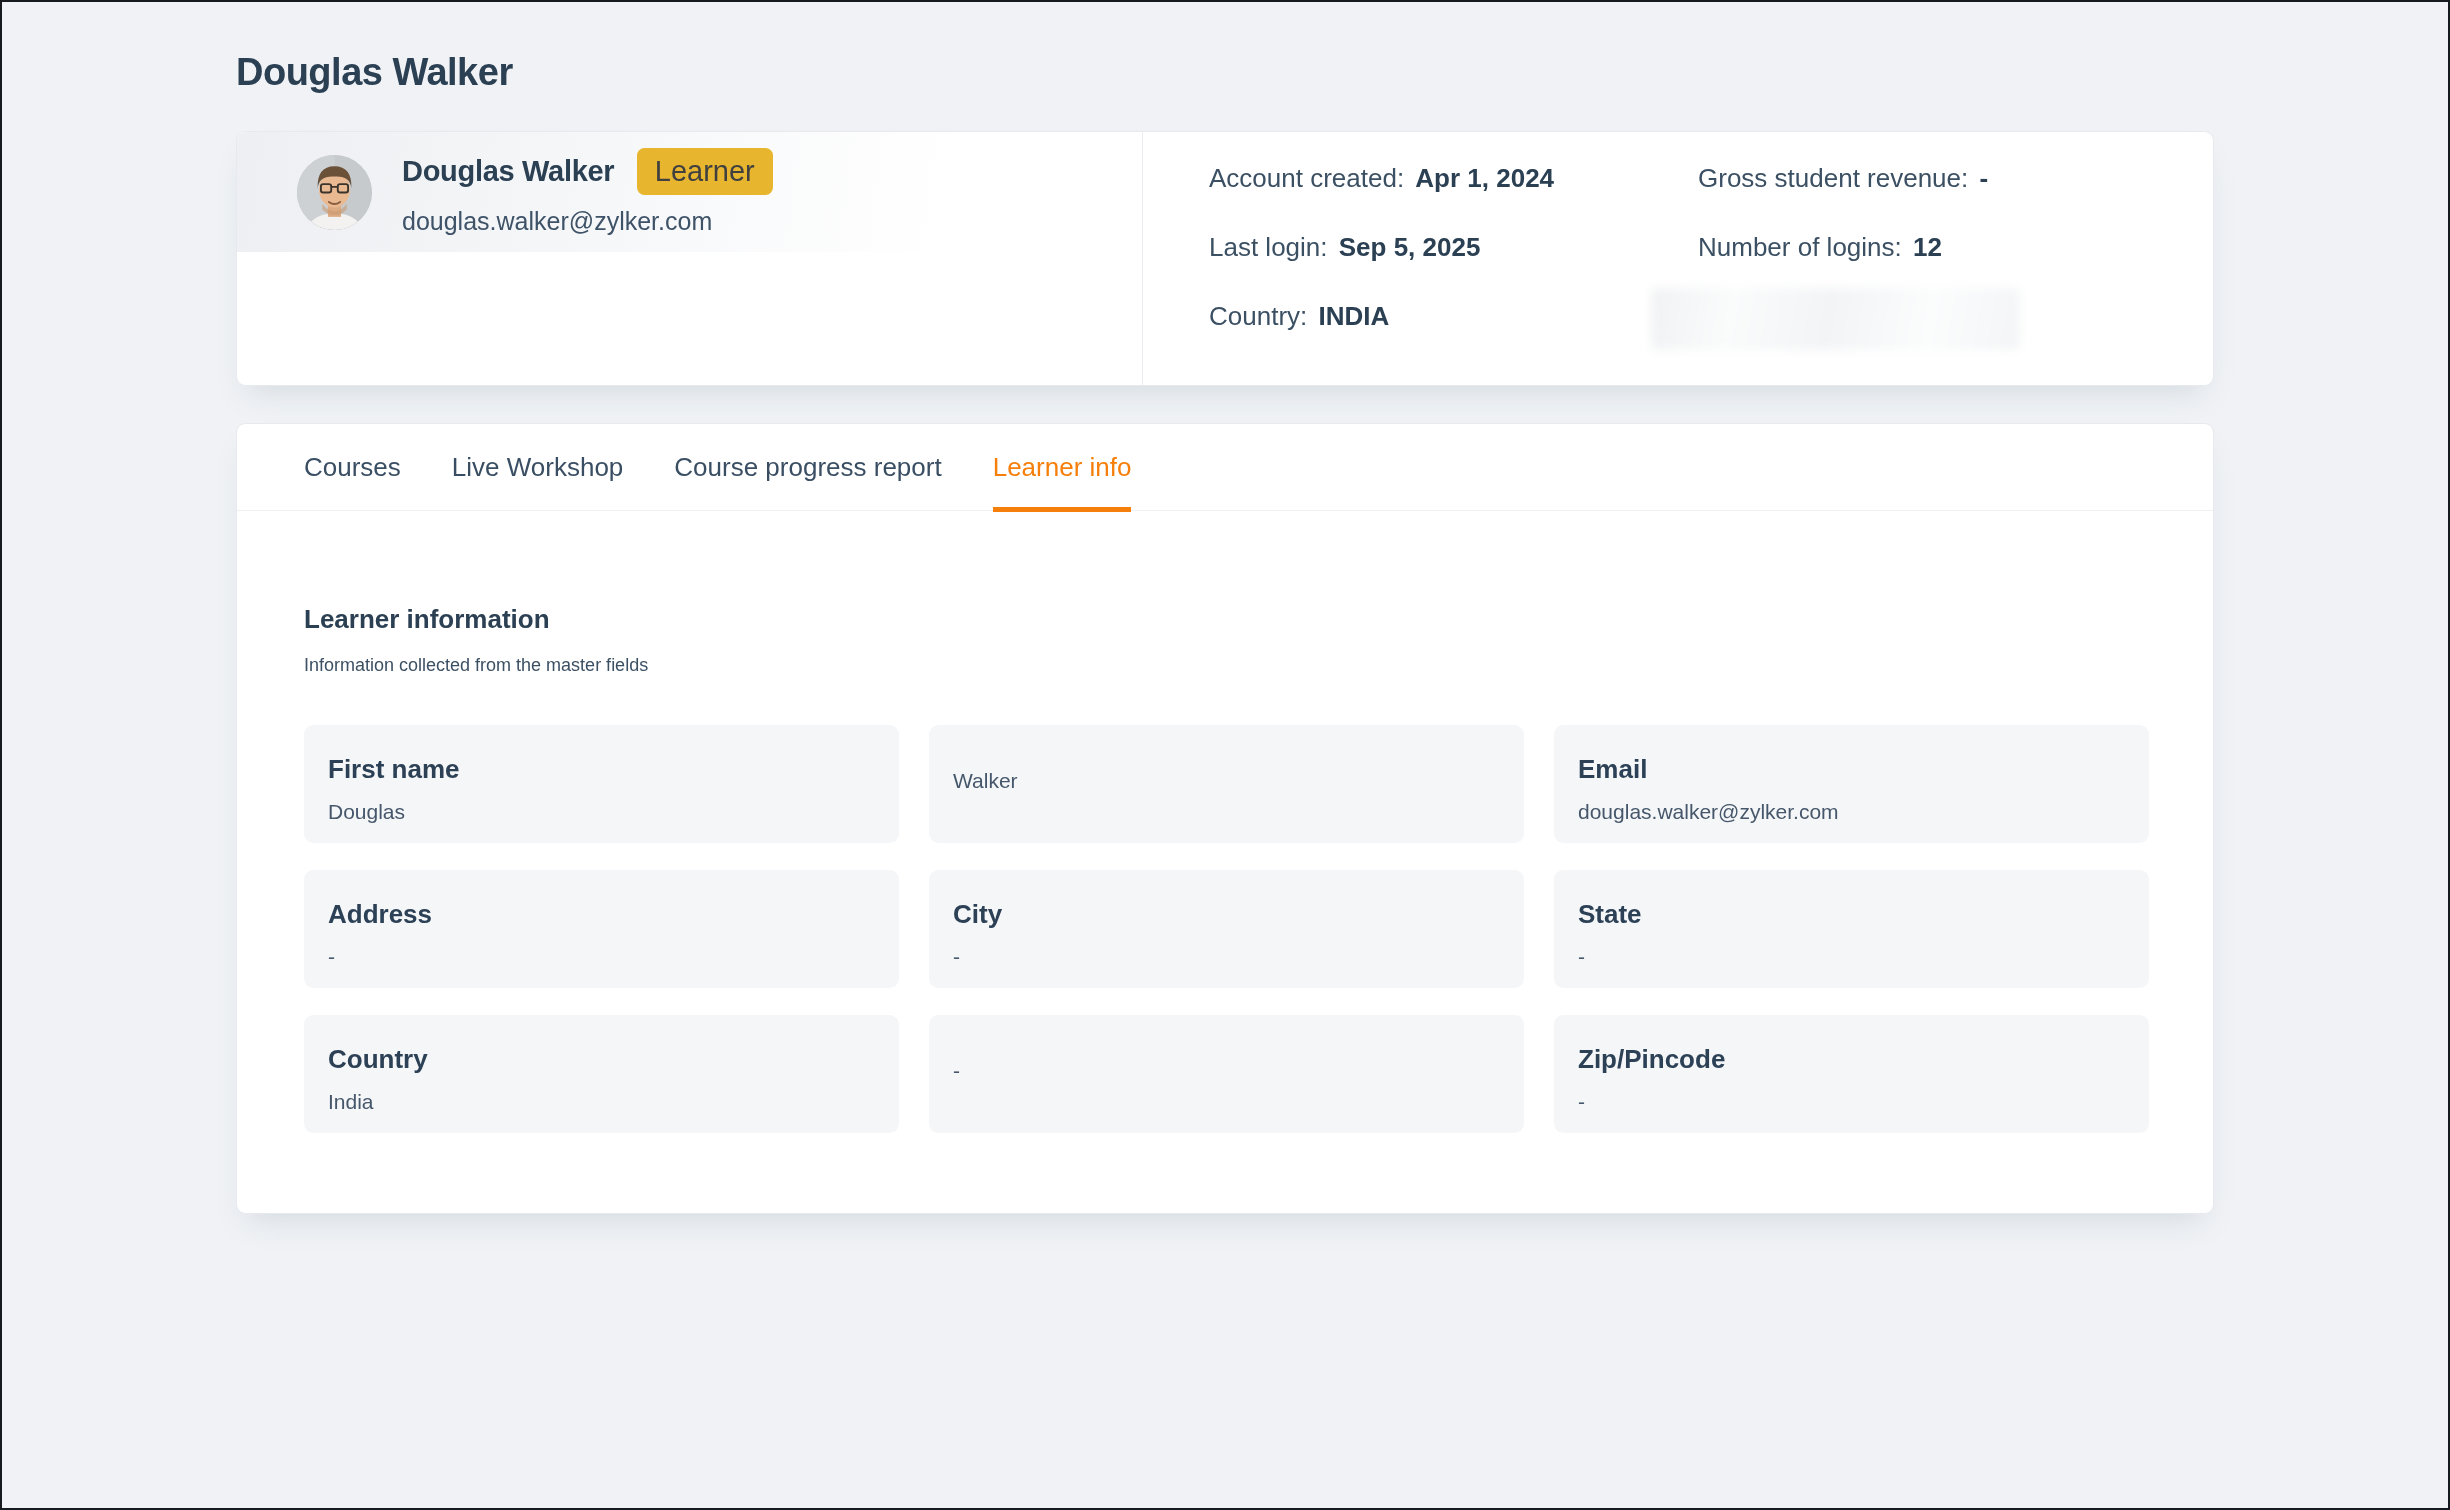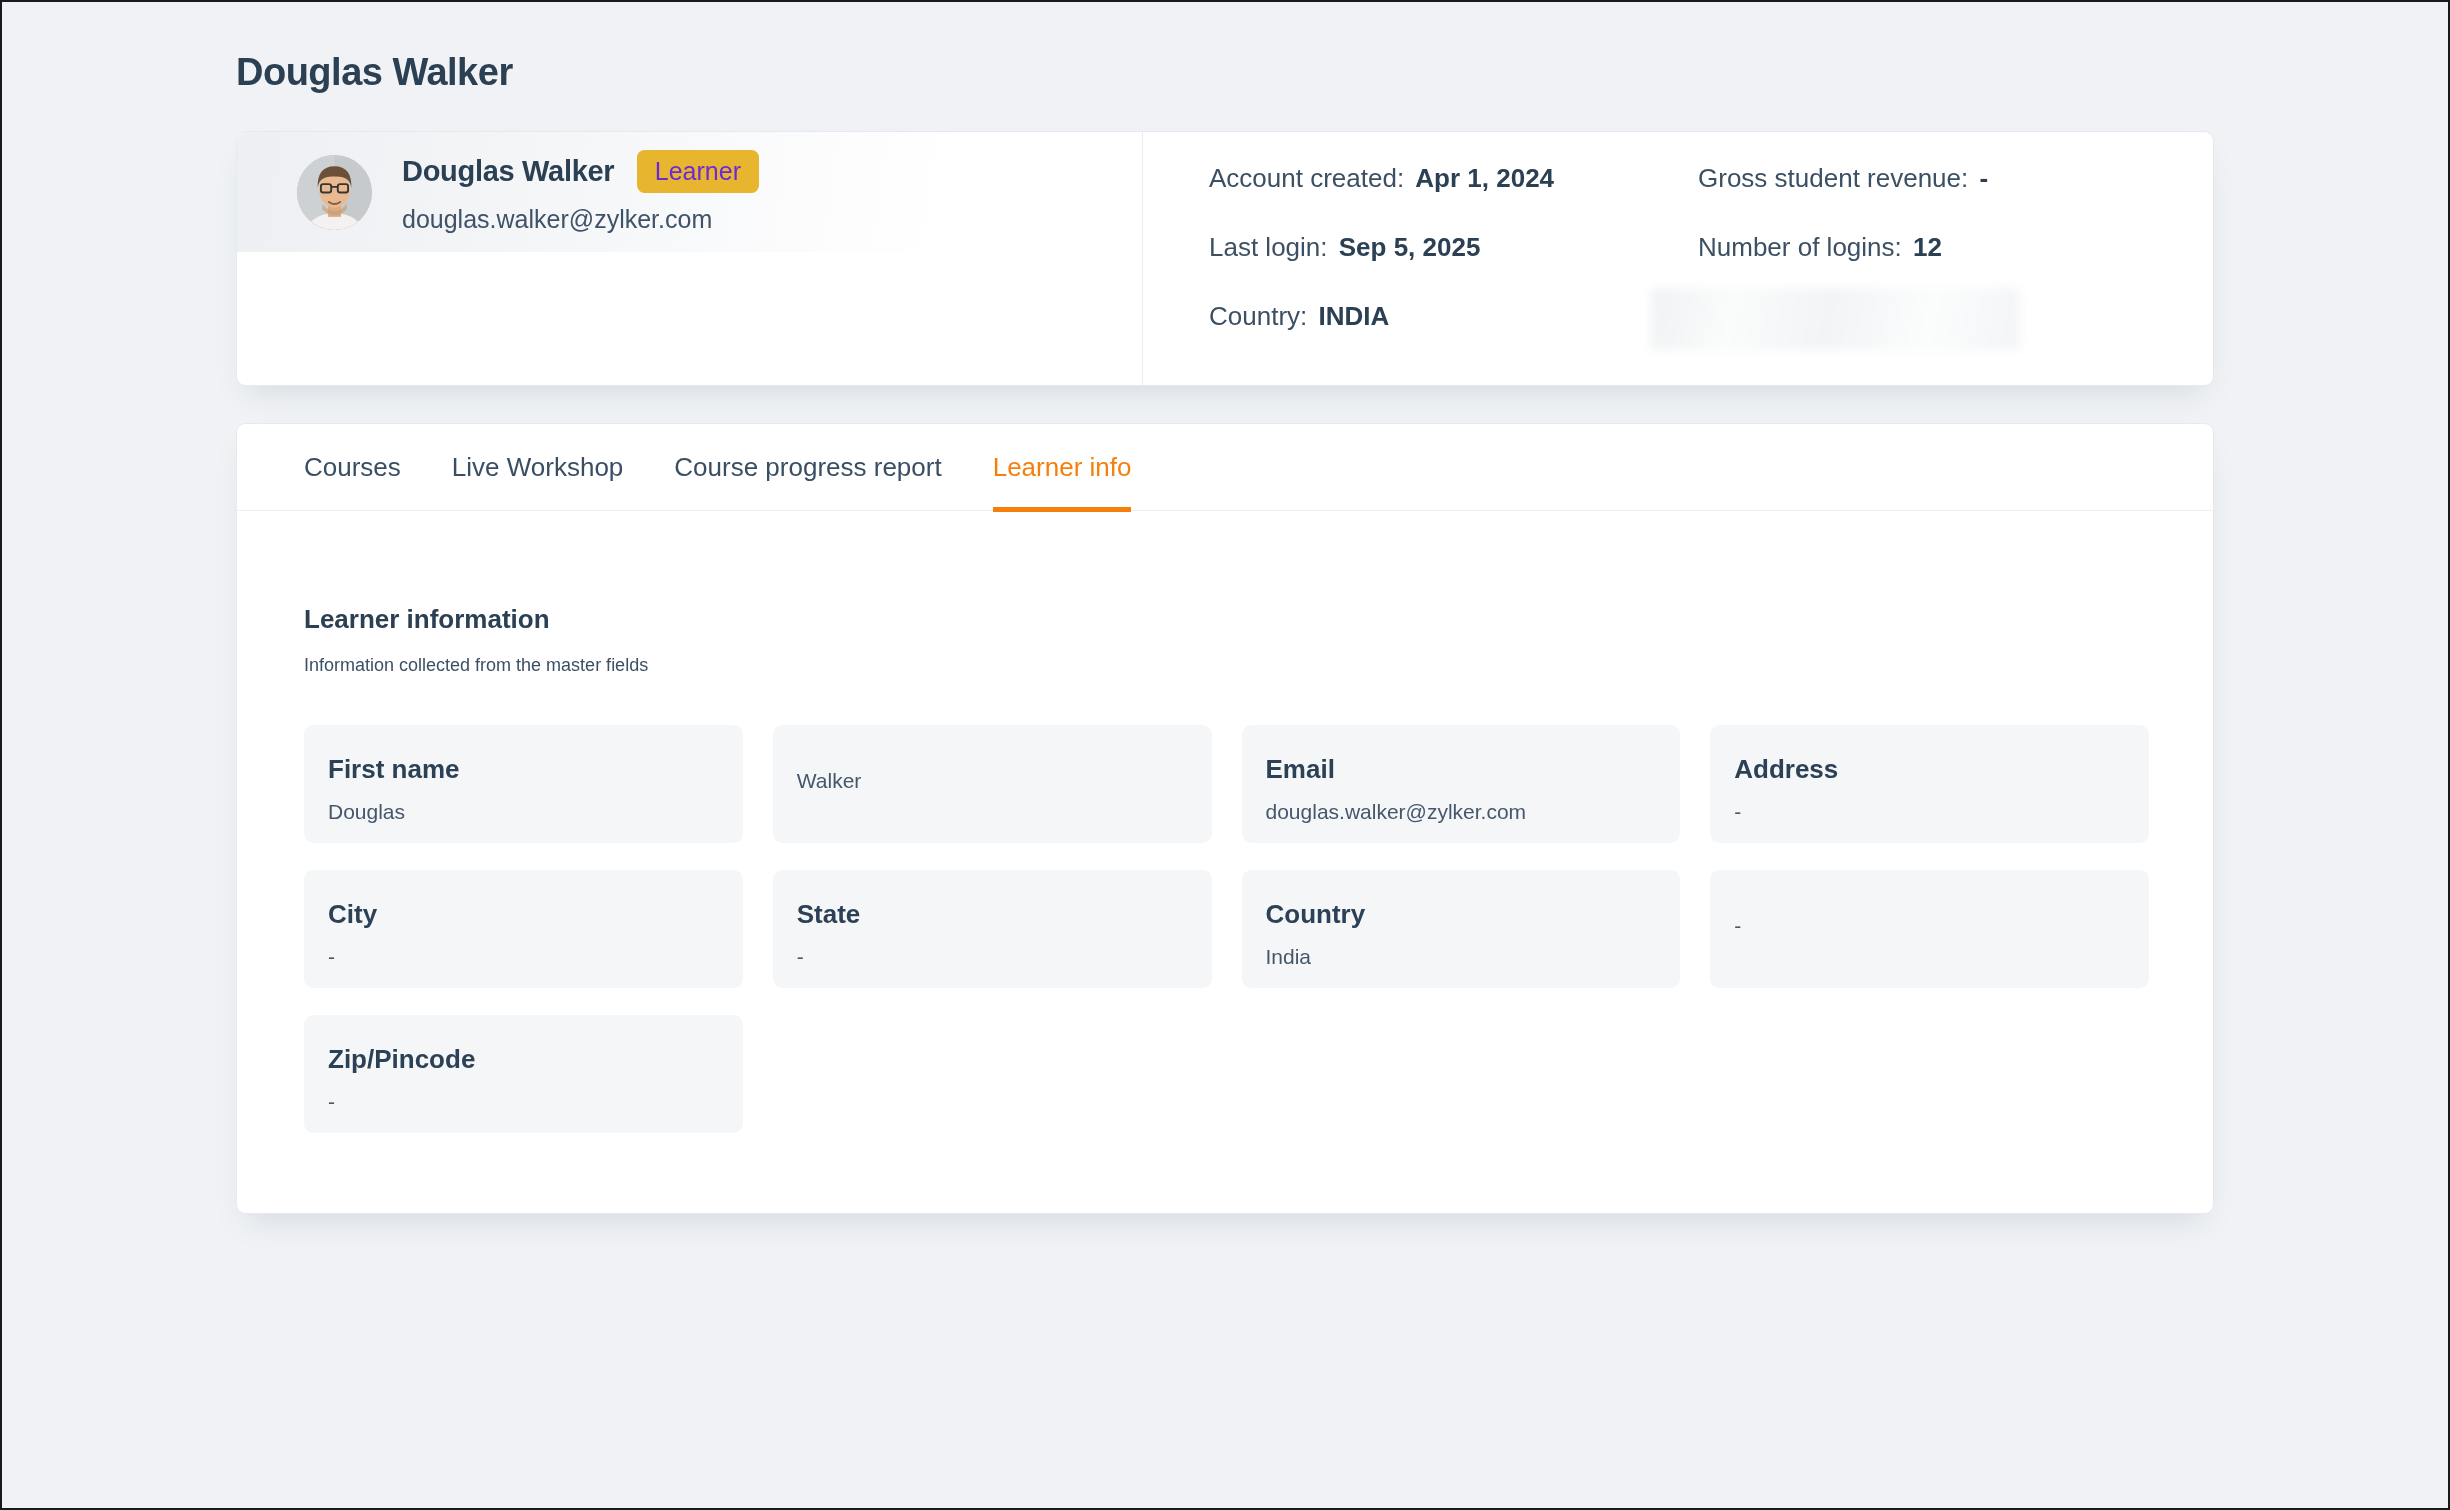--- a/index.html
+++ b/index.html
@@ -24,21 +24,21 @@
     height:120px;display:flex;align-items:center;padding-left:60px;
     background:linear-gradient(97deg,#edeff2 0%,#f6f7f9 40%,#ffffff 78%);
     border-radius:9.4px 0 0 0;
   }
   .avatar{width:75px;height:75px;border-radius:50%;overflow:hidden;flex:none;background:#c3c7cb;}
   .avatar svg{display:block;}
   .profile-id{margin-left:30px;}
   .name-row{display:flex;align-items:center;gap:22.5px;}
   .profile-name{font-size:29px;font-weight:bold;letter-spacing:-0.3px;color:#2c4054;}
   .badge{
-    background:#e8b62e;color:#6d28d9;font-size:25px;line-height:1;
+    background:#e8b62e;color:#404040;font-size:29px;line-height:1;
     padding:8.4px 18px 9.4px;border-radius:7.5px;
   }
   .profile-email{font-size:25px;color:#3e5268;margin-top:12px;}
   .courses-line{margin:51px 0 0 79px;font-size:26px;color:#3c5064;}
   .courses-line .val{font-weight:bold;color:#2c4054;margin-left:7.5px;}
   .profile-right{
     flex:1;padding:31px 0 0 66px;box-sizing:border-box;
     display:grid;grid-template-columns:489px 1fr;row-gap:38px;align-content:start;
   }
   .stat{font-size:26px;color:#3c5064;white-space:nowrap;}
@@ -60,21 +60,21 @@
     font-size:26px;color:#3a4e63;text-align:center;
   }
   .tab.active{color:#f57f0a;}
   .tab.active::after{
     content:"";position:absolute;left:0;right:0;bottom:-1.9px;height:4.7px;background:#f57f0a;
   }
   .info-section{padding:51px 64px 80px 67px;}
   .info-heading{font-size:26px;font-weight:bold;color:#2c4054;margin-top:42px;}
   .info-sub{font-size:18px;color:#3c5064;margin-top:19.7px;}
   .fields-grid{
-    margin-top:49px;display:grid;grid-template-columns:1fr 1fr 1fr 1fr;
+    margin-top:49px;display:grid;grid-template-columns:1fr 1fr 1fr;
     column-gap:30px;row-gap:27px;
   }
   .field-card{
     background:#f4f6f8;border-radius:9.4px;height:118px;box-sizing:border-box;
     padding:29px 28px 0 24px;
   }
   .field-label{font-size:26px;font-weight:bold;color:#2c4156;}
   .field-value{font-size:21px;color:#46576b;margin-top:15px;}
 </style>
 </head>

